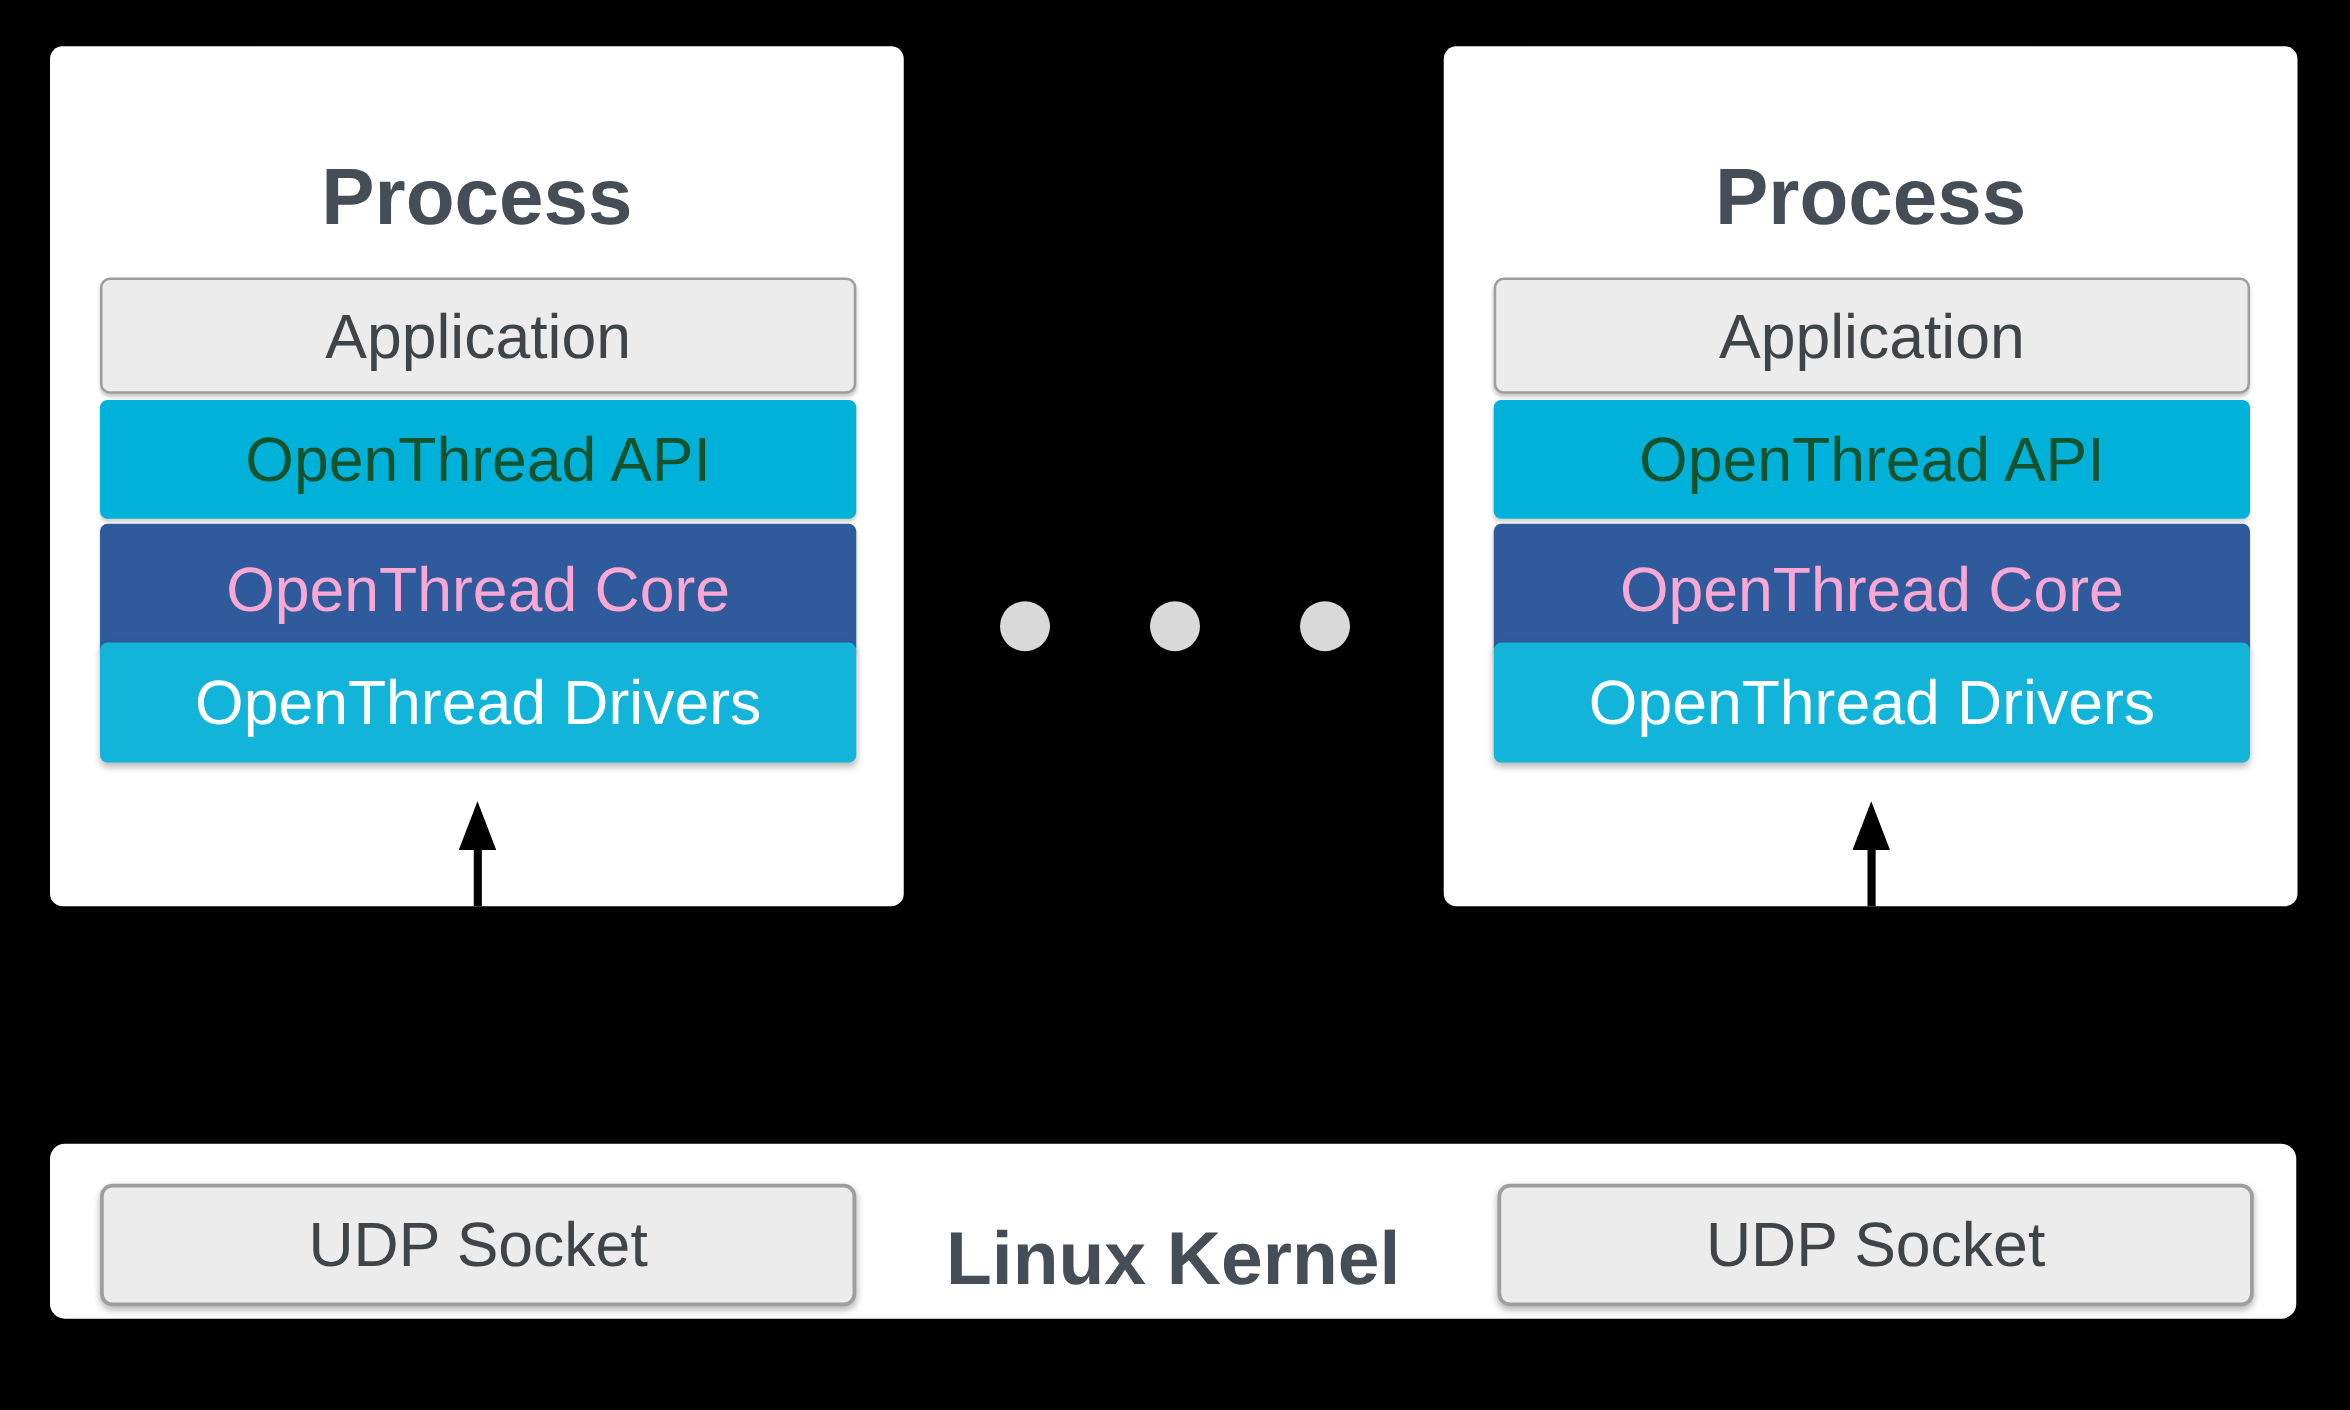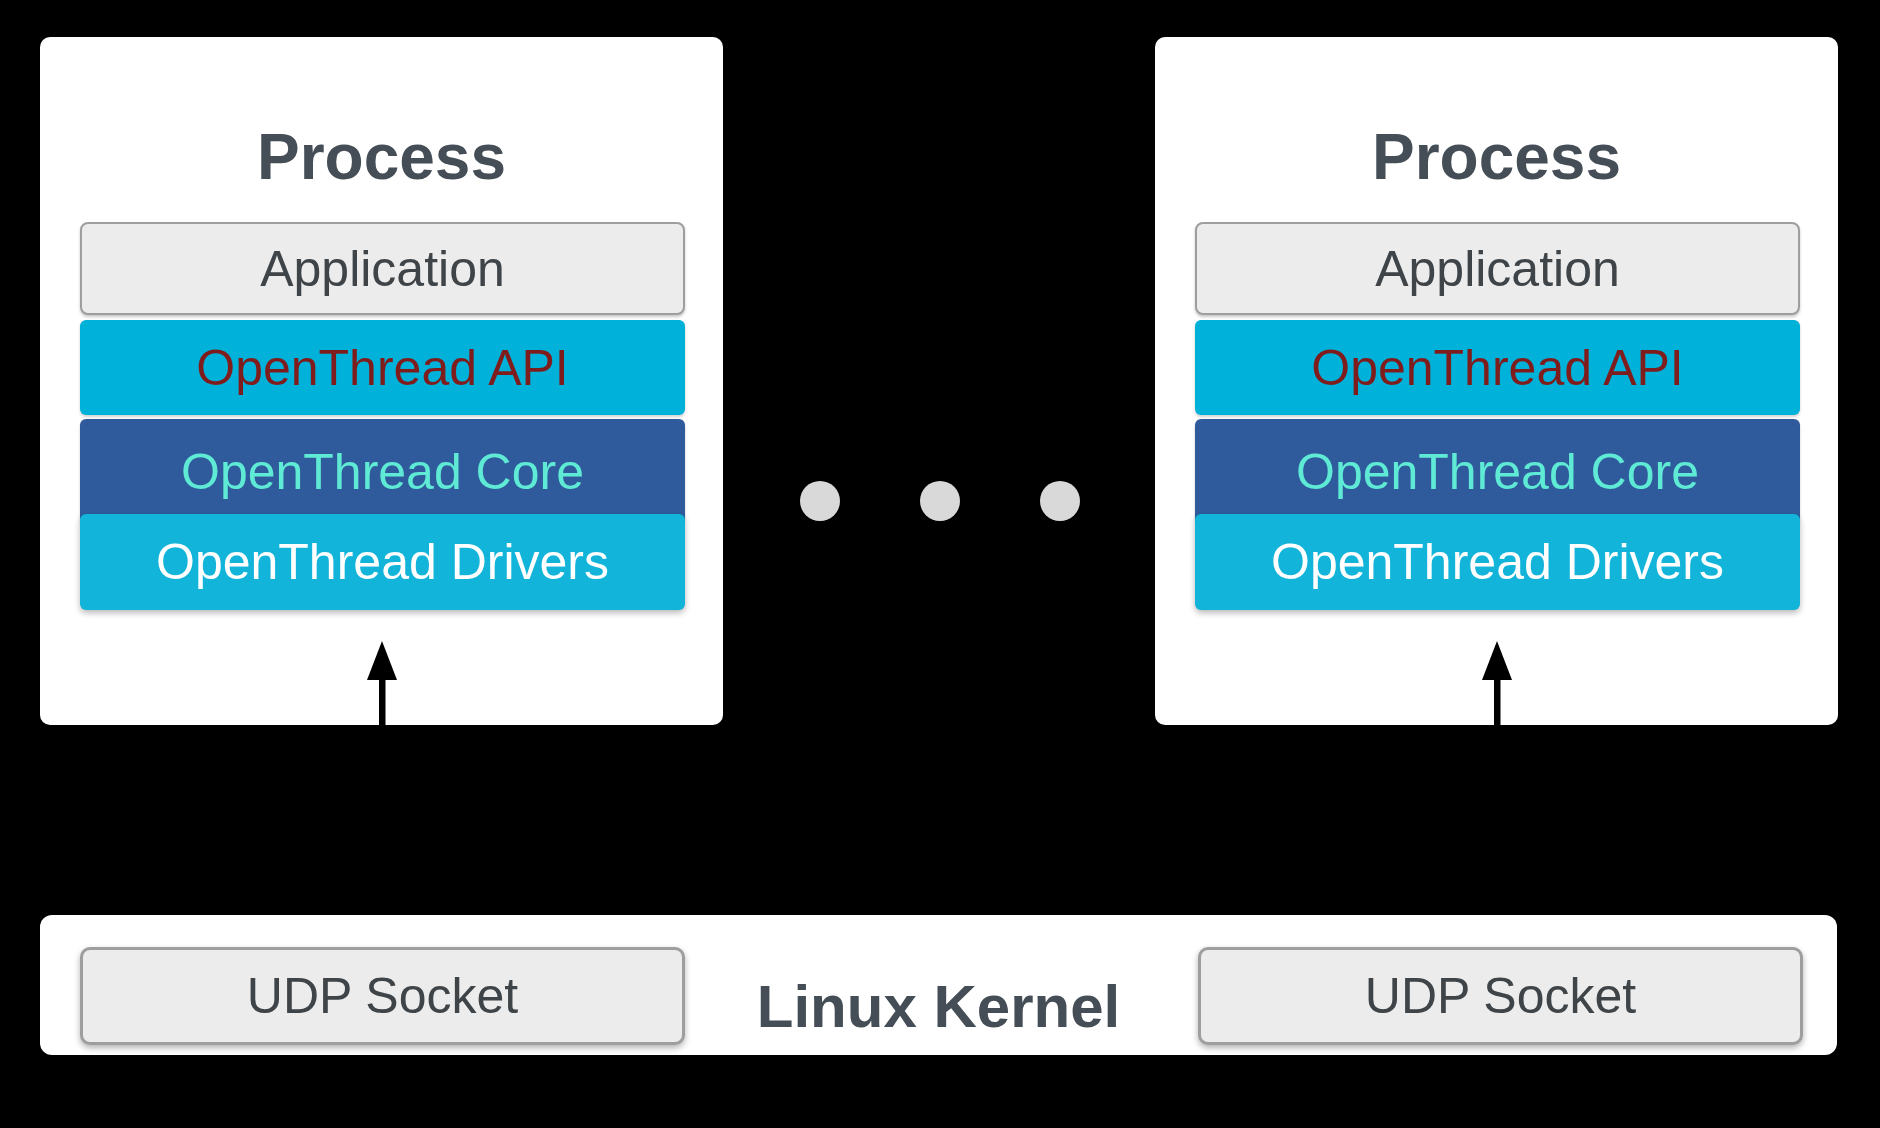--- a/index.html
+++ b/index.html
@@ -47,26 +47,26 @@
   .layer-app{
     top:185px;height:93px;
     background:var(--app-bg);
     border:2px solid var(--app-border);
     border-radius:8px;
     color:var(--label-dark);
     box-shadow:0 2px 3px rgba(0,0,0,0.22);
   }
   .layer-api{
     top:283px;height:95px;
-    background:var(--api-bg);color:#7f1d1d;
+    background:var(--api-bg);color:#14532d;
     box-shadow:0 2px 3px rgba(0,0,0,0.18);
   }
   .layer-core{
     top:382px;height:105px;
-    background:var(--core-bg);color:#5eead4;
+    background:var(--core-bg);color:#f9a8d4;
     box-shadow:0 2px 3px rgba(0,0,0,0.18);
   }
   .layer-drivers{
     top:477px;height:96px;
     background:var(--drivers-bg);color:#ffffff;
     box-shadow:0 3px 6px rgba(0,0,0,0.28);
   }
   .up-arrow{
     position:absolute;top:604px;left:50%;
     transform:translateX(-50%);

